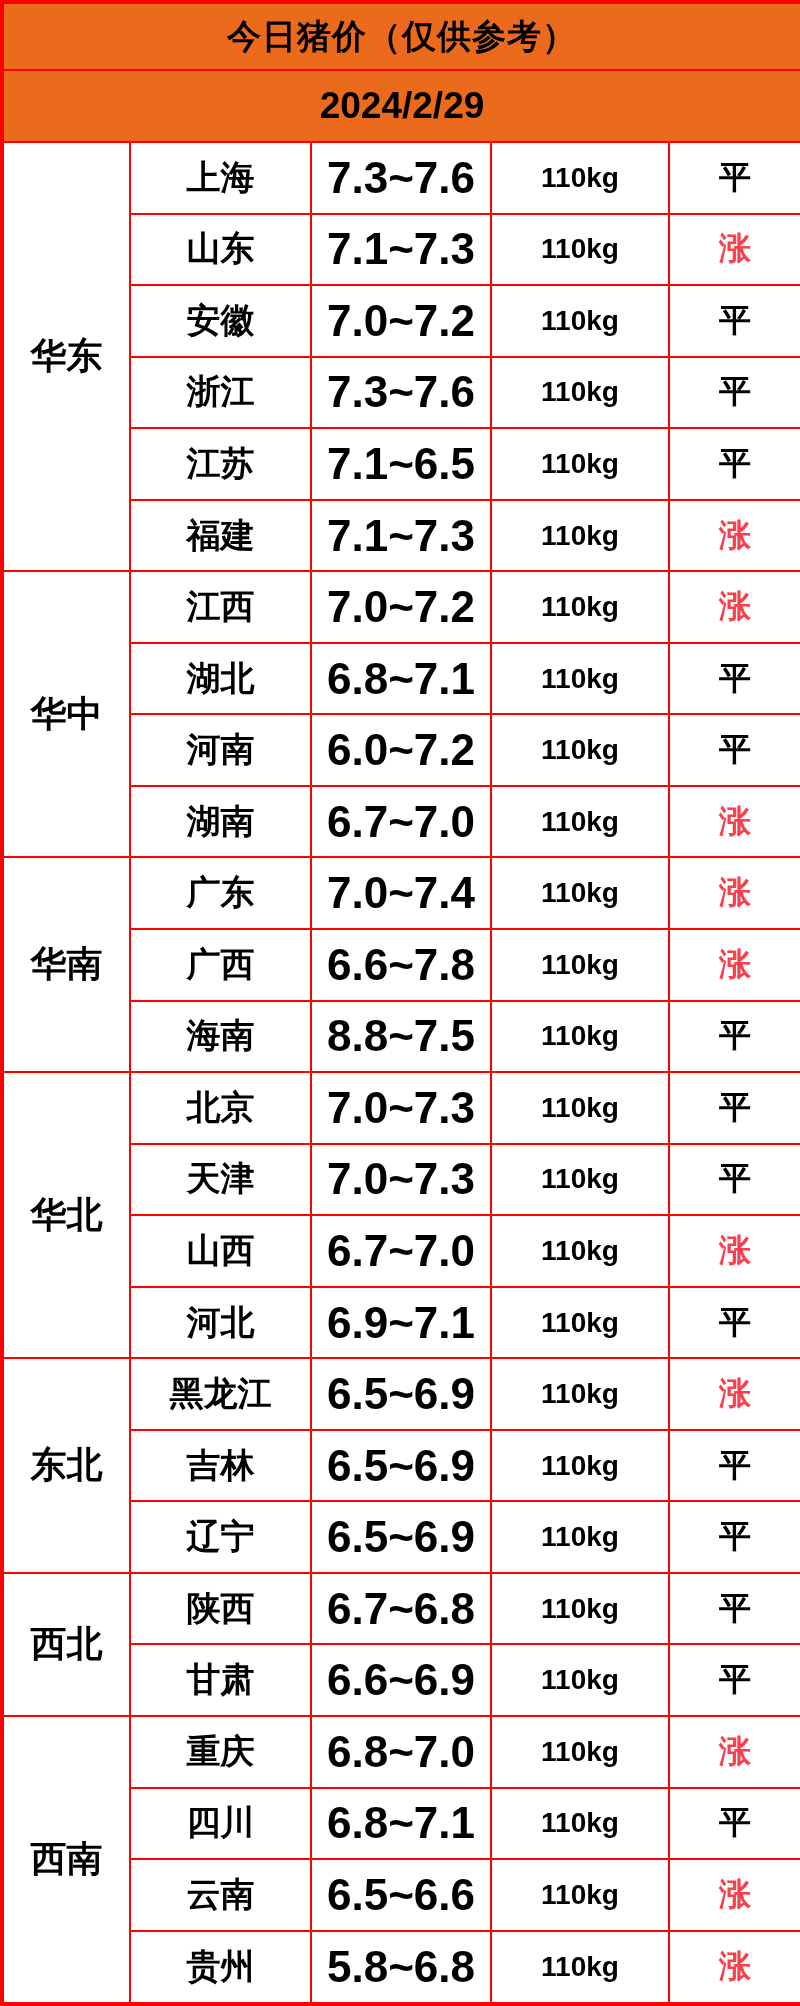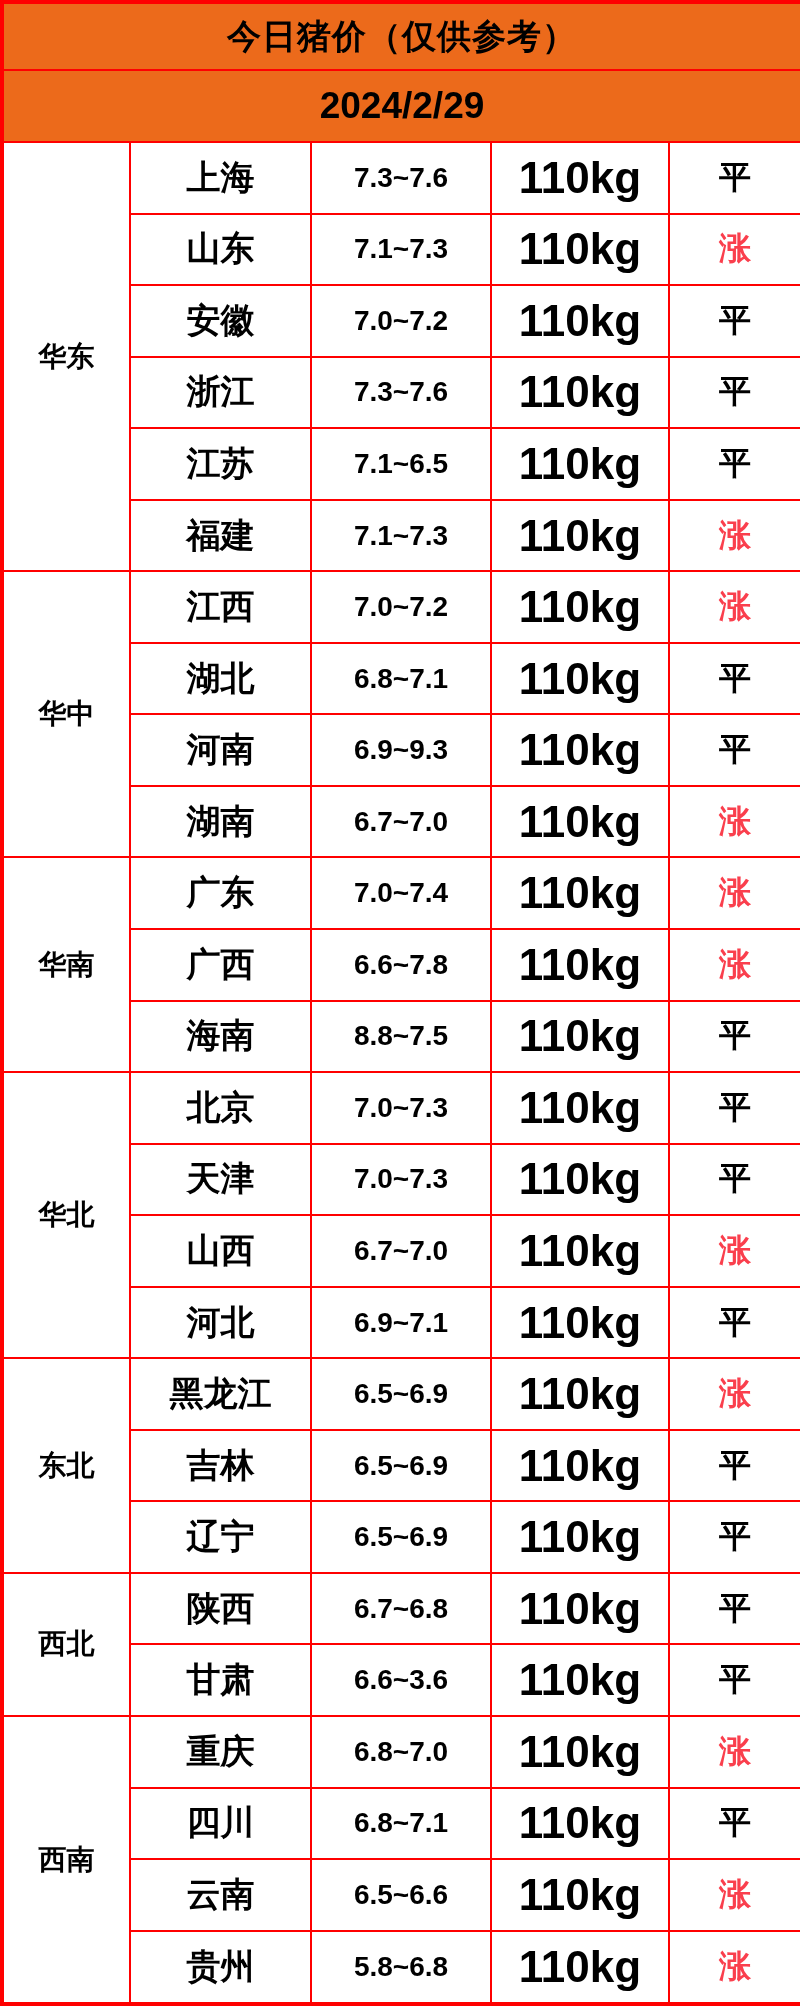--- a/index.html
+++ b/index.html
@@ -39,24 +39,24 @@
   tr.date-row{height:72px;}
   td.title-cell{
     background:var(--orange);
     font-size:34px;
     letter-spacing:1px;
   }
   td.date-cell{
     background:var(--orange);
     font-size:37px;
   }
-  td.region-cell{font-size:28px;}
+  td.region-cell{font-size:36px;}
   td.prov-cell{font-size:34px;text-align:center;}
-  td.price-cell{font-size:28px;}
-  td.weight-cell{font-size:44px;border-radius:13px;}
+  td.price-cell{font-size:44px;}
+  td.weight-cell{font-size:28px;border-radius:13px;}
   td.status-cell{font-size:32px;color:var(--flat);}
   td.status-cell.up{color:var(--up);}
 </style>
 </head>
 <body>
 
 <table class="price-table">
   <colgroup>
     <col class="c-region">
     <col class="c-prov">
@@ -116,21 +116,21 @@
         <td class="status-cell up">涨</td>
       </tr>
       <tr>
         <td class="prov-cell">湖北</td>
         <td class="price-cell">6.8~7.1</td>
         <td class="weight-cell">110kg</td>
         <td class="status-cell">平</td>
       </tr>
       <tr>
         <td class="prov-cell">河南</td>
-        <td class="price-cell">6.9~9.3</td>
+        <td class="price-cell">6.0~7.2</td>
         <td class="weight-cell">110kg</td>
         <td class="status-cell">平</td>
       </tr>
       <tr>
         <td class="prov-cell">湖南</td>
         <td class="price-cell">6.7~7.0</td>
         <td class="weight-cell">110kg</td>
         <td class="status-cell up">涨</td>
       </tr>
       <tr>
@@ -198,21 +198,21 @@
       </tr>
       <tr>
         <td rowspan="2" class="region-cell">西北</td>
         <td class="prov-cell">陕西</td>
         <td class="price-cell">6.7~6.8</td>
         <td class="weight-cell">110kg</td>
         <td class="status-cell">平</td>
       </tr>
       <tr>
         <td class="prov-cell">甘肃</td>
-        <td class="price-cell">6.6~3.6</td>
+        <td class="price-cell">6.6~6.9</td>
         <td class="weight-cell">110kg</td>
         <td class="status-cell">平</td>
       </tr>
       <tr>
         <td rowspan="4" class="region-cell">西南</td>
         <td class="prov-cell">重庆</td>
         <td class="price-cell">6.8~7.0</td>
         <td class="weight-cell">110kg</td>
         <td class="status-cell up">涨</td>
       </tr>

